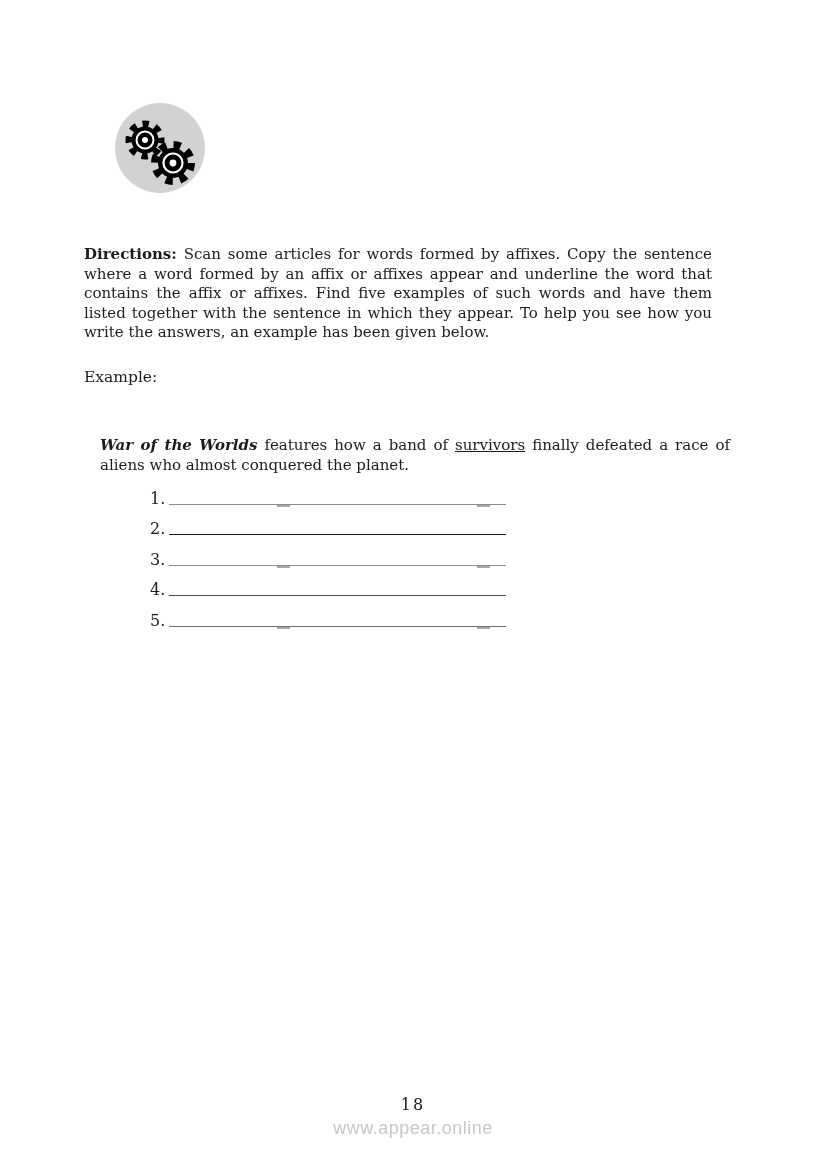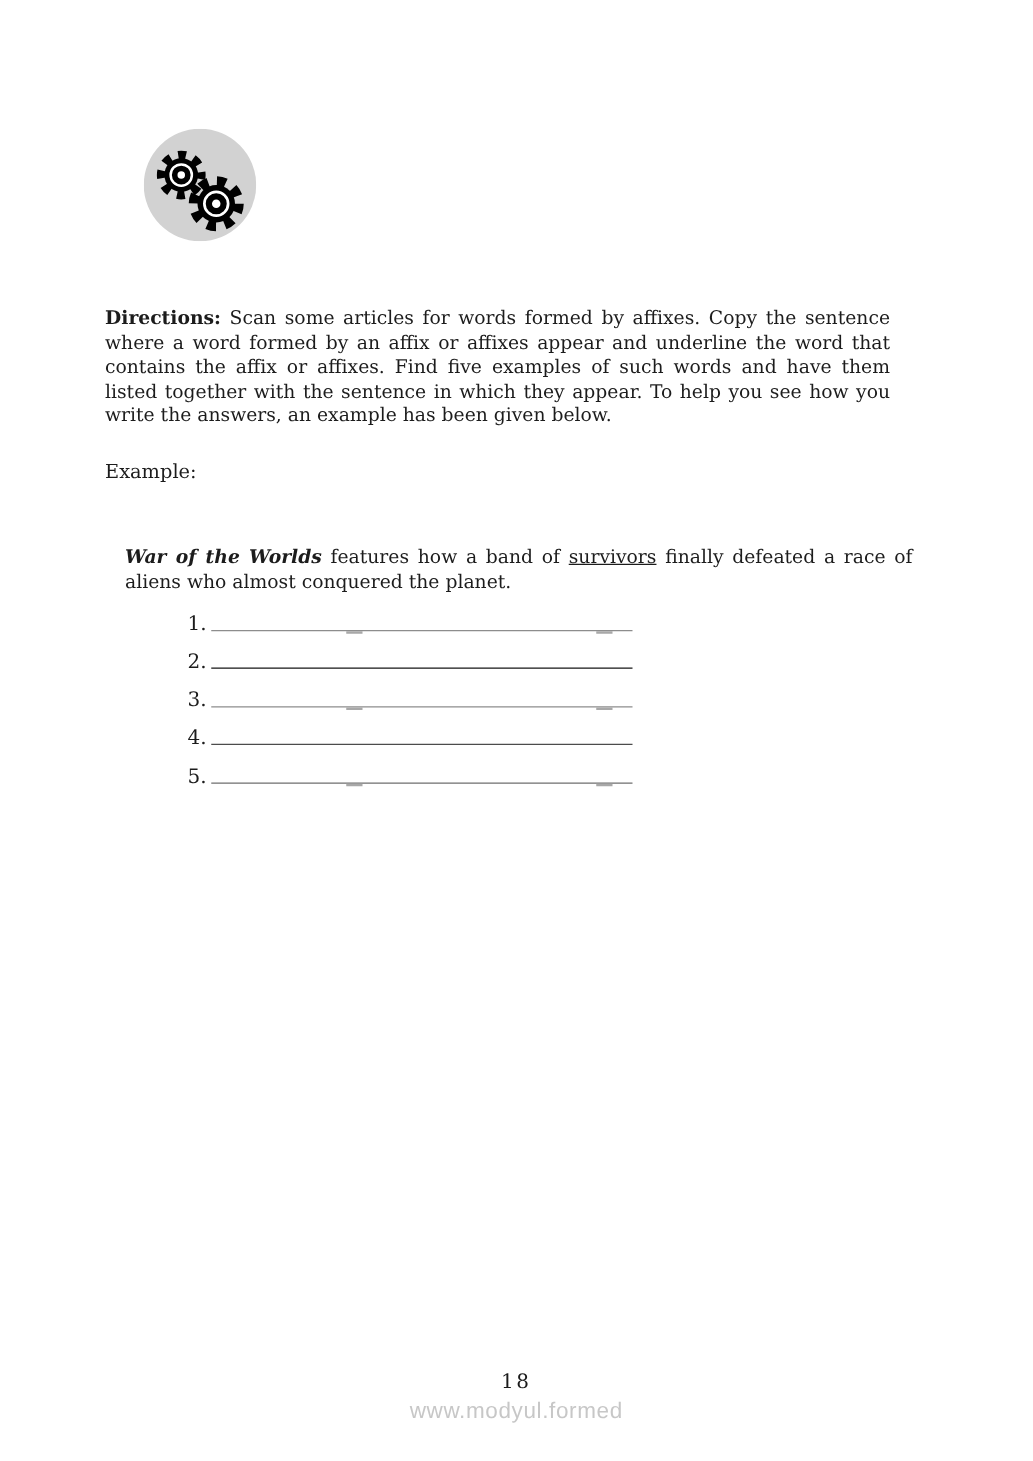--- a/index.html
+++ b/index.html
@@ -189,15 +189,15 @@
       <span class="answer-number">4.</span>
       <span class="answer-blank"></span>
     </div>
     <div class="answer-row">
       <span class="answer-number">5.</span>
       <span class="answer-blank"></span>
     </div>
   </div>
 
   <div class="page-number">18</div>
-  <div class="watermark">www.modyul.formed</div>
+  <div class="watermark">www.appear.online</div>
 
 </div>
 
 </body></html>

